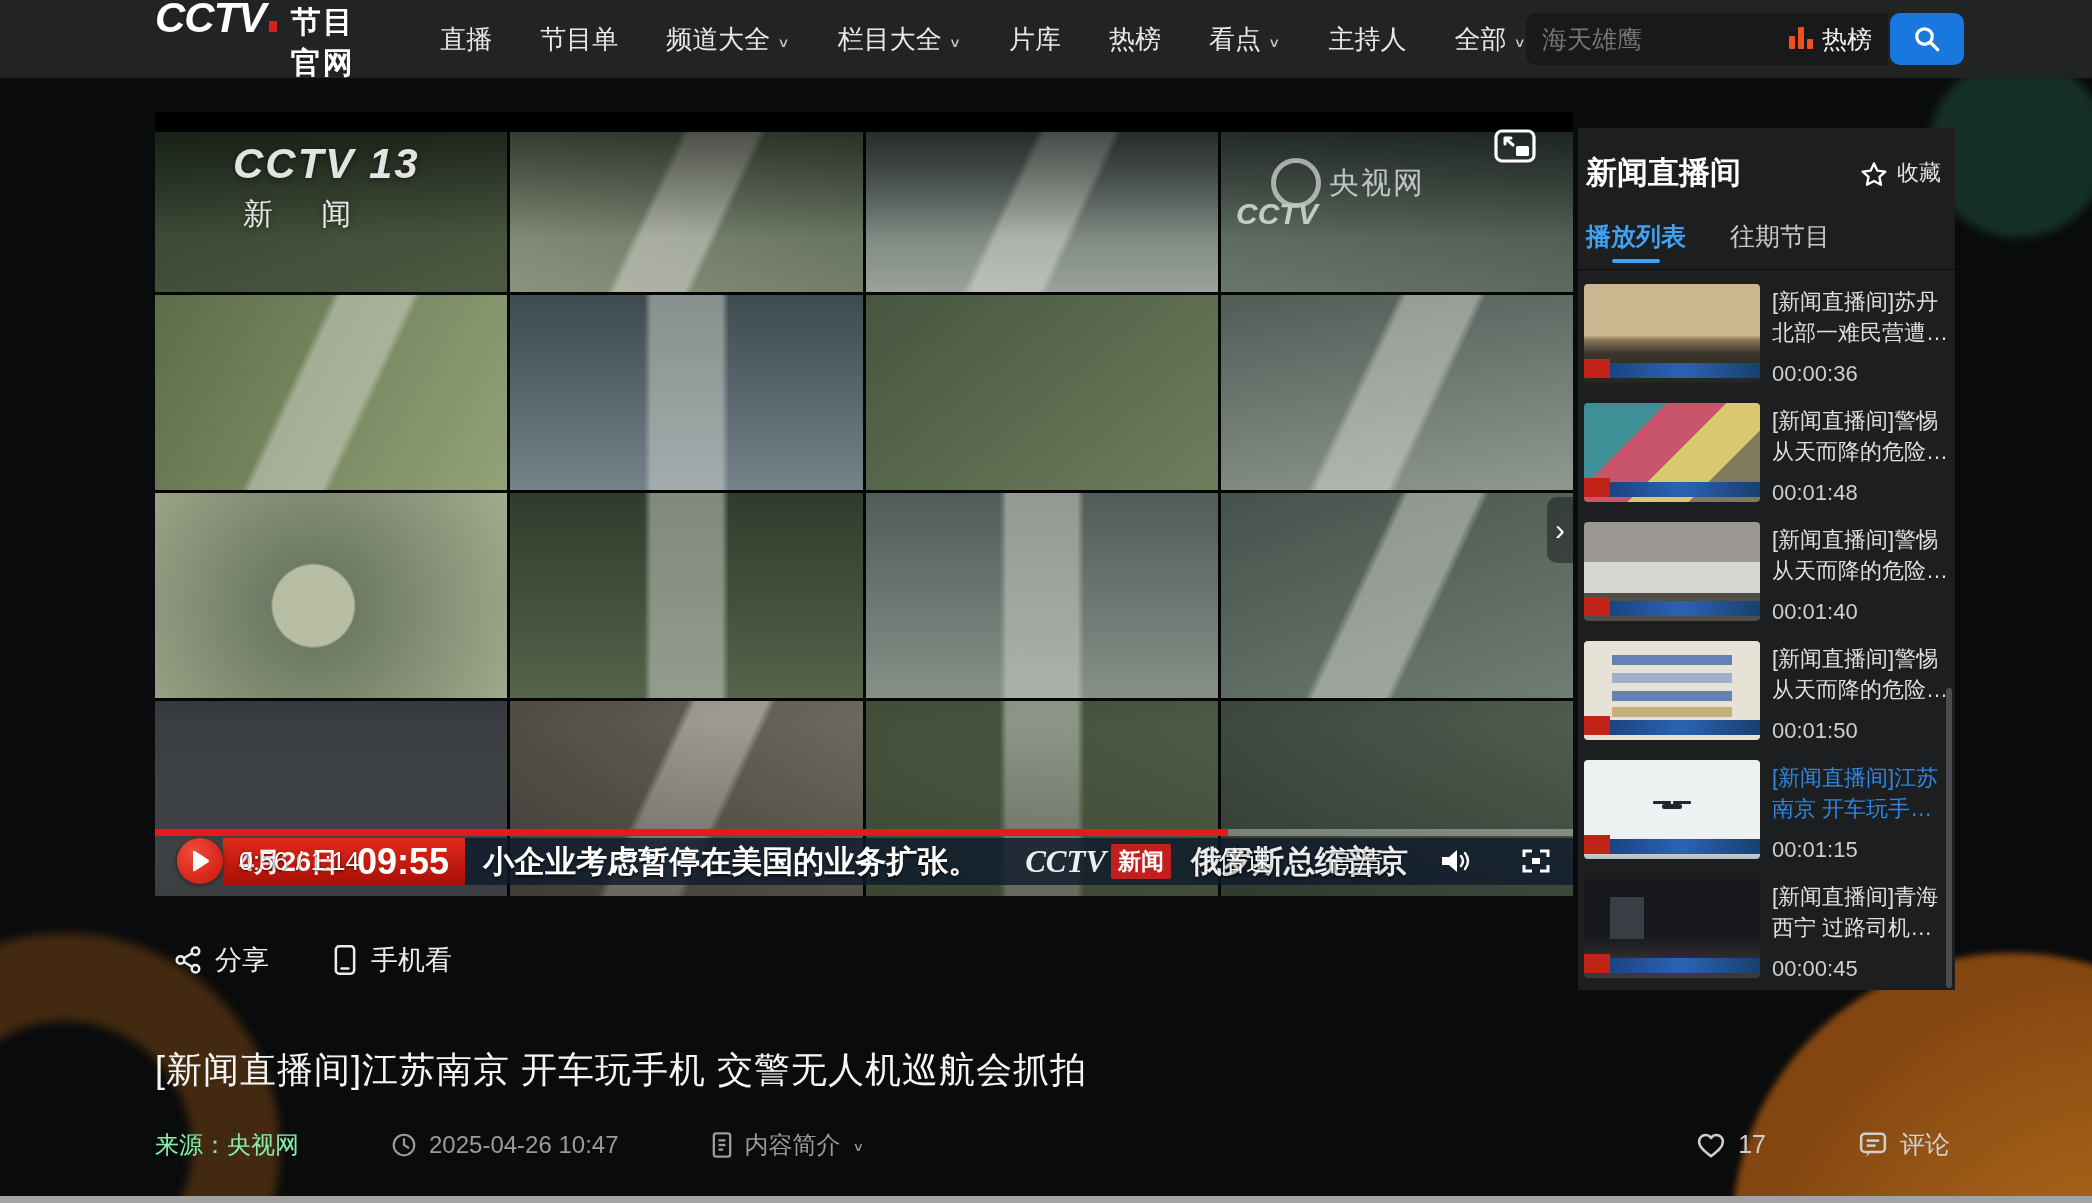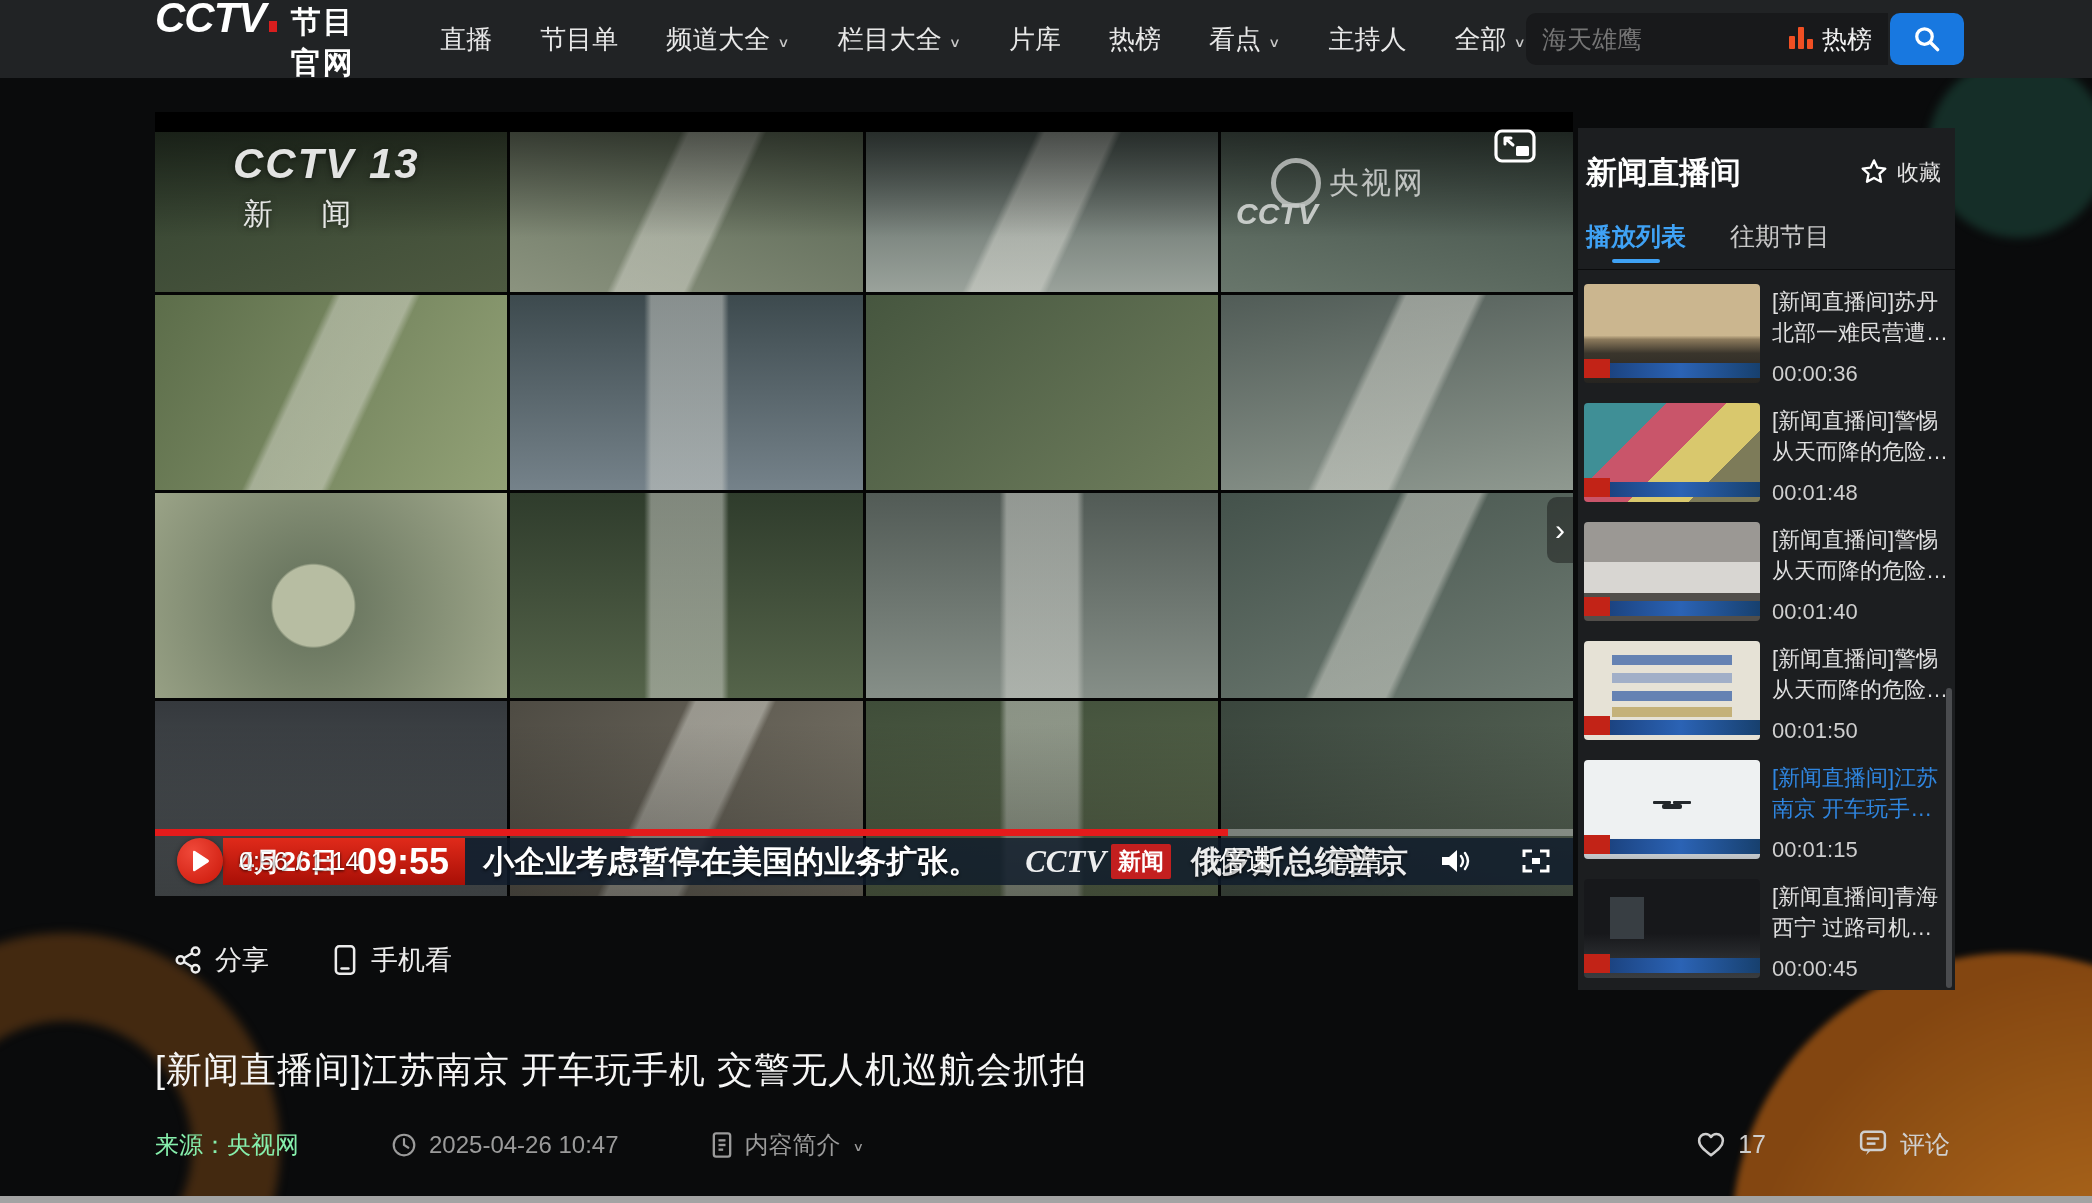--- a/index.html
+++ b/index.html
@@ -83,21 +83,21 @@
   .ml56 { margin-left:56px; } .ml50 { margin-left:50px; }
 
   
   .share-row { position:absolute; left:173px; top:942px; display:flex; align-items:center; gap:62px; }
   .share-item { display:flex; align-items:center; gap:12px; color:#ececec; font-size:27px; cursor:pointer; }
 
   
   .sidebar { position:absolute; left:1578px; top:128px; width:377px; height:862px; background:#1c1e20; }
   .sb-head { display:flex; align-items:center; justify-content:space-between; padding:24px 14px 0 8px; }
   .sb-title { color:#fff; font-size:31px; font-weight:700; }
-  .sb-fav { display:flex; align-items:flex-start; gap:9px; cursor:pointer; }
+  .sb-fav { display:flex; align-items:flex-end; gap:9px; cursor:pointer; }
   .sb-fav-label { color:#e2e2e2; font-size:22px; }
   .sb-tabs { display:flex; gap:44px; padding:26px 8px 0 8px; }
   .sb-tab { font-size:25px; color:#c9c9c9; cursor:pointer; padding-bottom:10px; position:relative; }
   .sb-tab.active { color:#3fa2f5; font-weight:700; }
   .sb-tab.active::after { content:""; position:absolute; left:50%; transform:translateX(-50%); bottom:0; width:48px; height:4px; border-radius:2px; background:#3fa2f5; }
   .sb-divider { height:1px; background:#0b0c0d; margin-top:6px; }
   .pl-list { padding:14px 6px 0 6px; }
   .pl-item { display:flex; gap:12px; margin-bottom:16px; cursor:pointer; }
   .thumb { width:176px; height:99px; border-radius:4px; overflow:hidden; position:relative; flex:none; }
   .strip { position:absolute; left:0; right:0; bottom:5px; height:15px; background:linear-gradient(90deg,#16386e,#2b63b5 55%,#17406e); }
@@ -117,21 +117,21 @@
   .pl-dur { color:#cfcfcf; font-size:22px; margin-top:13px; }
   .sb-scroll { position:absolute; right:3px; top:560px; width:6px; height:300px; border-radius:3px; background:#4a4c4f; cursor:pointer; }
 
   
   .v-title { position:absolute; left:155px; top:1046px; color:#f5f5f5; font-size:36px; font-weight:500; letter-spacing:1px; }
   .meta-row { position:absolute; left:155px; right:142px; top:1128px; display:flex; align-items:center; }
   .meta-item { display:flex; align-items:center; gap:12px; color:#9b9b9b; font-size:24px; }
   .meta-src { color:#86efac; }
   .mlg { margin-left:92px; }
   .meta-right { margin-left:auto; display:flex; align-items:center; gap:92px; }
-  .stat { display:flex; align-items:flex-start; gap:12px; color:#cfcfcf; font-size:25px; cursor:pointer; }
+  .stat { display:flex; align-items:center; gap:12px; color:#cfcfcf; font-size:25px; cursor:pointer; }
   .meta-chev { font-size:16px; color:#9b9b9b; transform:scaleY(.75); margin-top:4px; }
   .summary { cursor:pointer; }
 
   .h-scrollbar { position:absolute; left:0; right:0; bottom:0; height:7px; background:#a3a3a3; }
 </style>
 </head>
 <body>
 
 <div class="stage">
 

